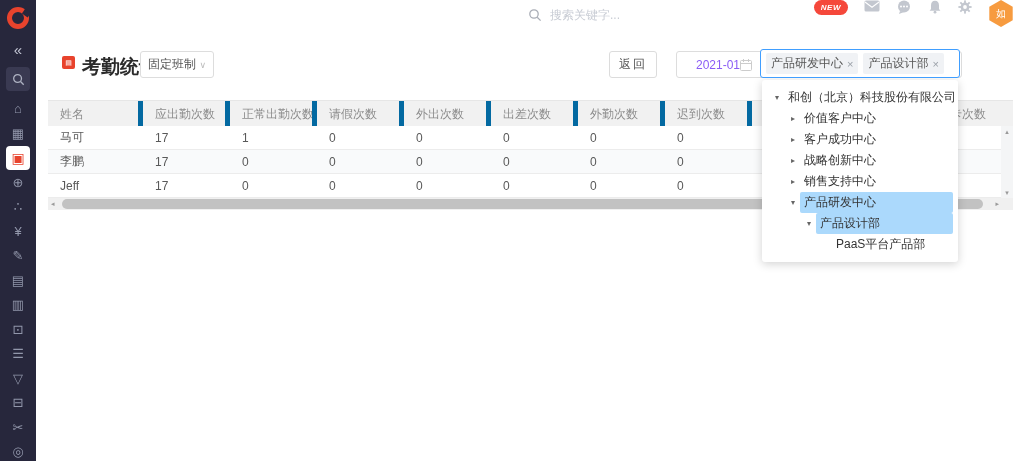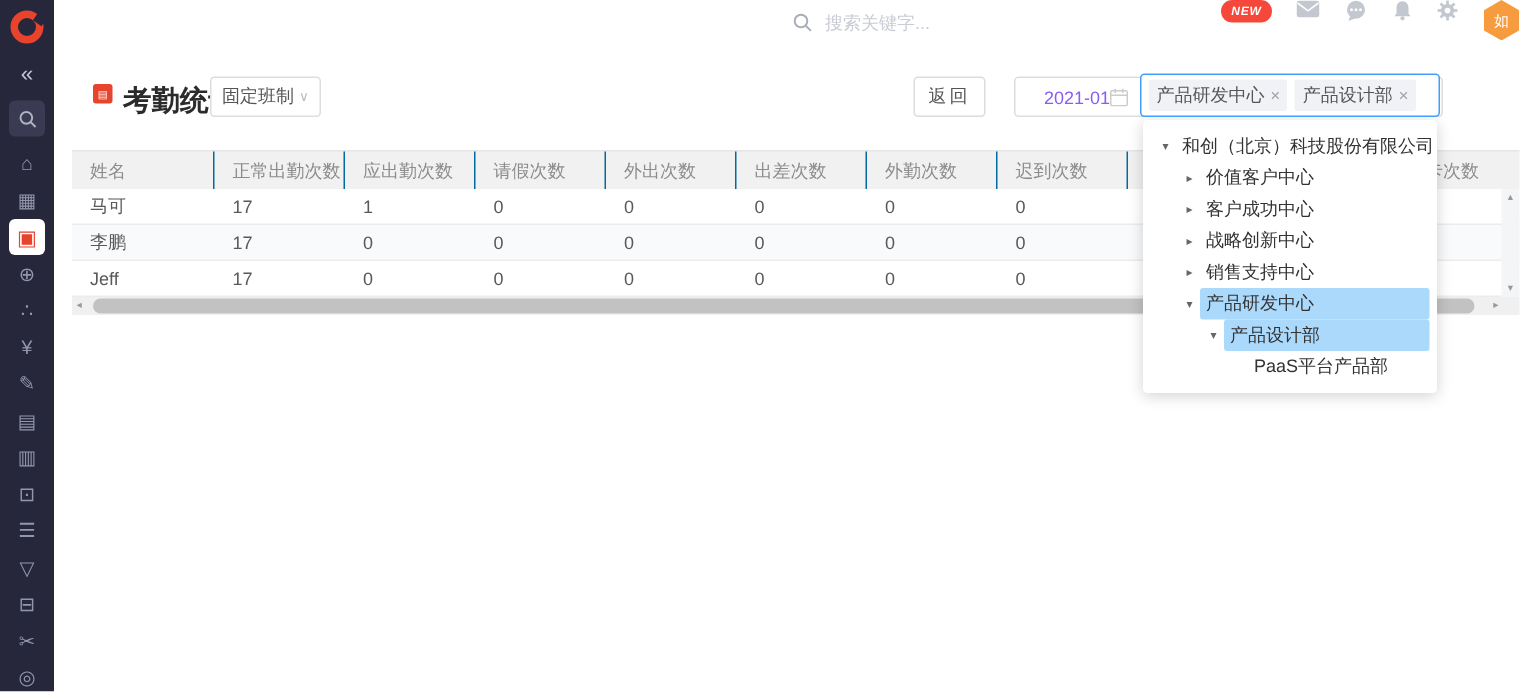--- a/index.html
+++ b/index.html
@@ -50,21 +50,21 @@
     padding:0 8px; font-size:12px; color:#8b5cf6; cursor:pointer;margin-left:24px; }
   .multiselect { position:absolute; left:760px; top:49px; width:200px; height:29px; border:1px solid #409eff;
     border-radius:3px; background:#fff; display:flex; align-items:center; gap:5px; padding:0 5px; z-index:30; cursor:text; }
   .tag { background:#f0f2f5; border-radius:2px; font-size:12px; color:#555; padding:2px 5px;
     display:flex; align-items:center; gap:4px; white-space:nowrap; }
   .tag-x { color:#9aa0a8; font-size:11px; cursor:pointer; }
 
   
   .table { position:absolute; left:48px; top:100px; width:965px; z-index:1; }
   .thead { display:flex; height:26px; background:#f1f1f1; border-top:1px solid #e6e6e6; }
-  .th { font-size:12px; color:#8c8c8c; padding-left:12px; line-height:26px; border-right:1px solid #0369a1;
+  .th { font-size:12px; color:#8c8c8c; padding-left:12px; line-height:26px; border-right:5px solid #0369a1;
     white-space:nowrap; overflow:hidden; flex:0 0 auto; }
   .th:last-child { border-right:none; }
   .tr { display:flex; height:24px; border-bottom:1px solid #ececec; background:#fff; align-items:center; }
   .tr.zebra { background:#f9fafb; }
   .td { font-size:12px; color:#595959; padding-left:12px; white-space:nowrap; overflow:hidden; flex:0 0 auto; }
   .vscroll { position:absolute; left:1001px; top:126px; width:12px; height:72px; background:#f4f5f6; z-index:5;
     display:flex; flex-direction:column; justify-content:space-between; align-items:center; padding:2px 0; }
   .sarrow { color:#999; font-size:7px; line-height:1; cursor:pointer; }
   .hscroll { position:absolute; left:48px; top:198px; width:965px; height:12px; background:#f0f0f0; z-index:5; }
   .h-left { position:absolute; left:3px; top:2px; }
@@ -178,22 +178,22 @@
     <span class="tag">
       <span>产品设计部</span>
       <span class="tag-x">×</span>
     </span>
   </div>
 <div class="btn export-btn">导出</div>
 
 <div class="table">
   <div class="thead" id="thead">
       <div class="th" style="width: 95px;">姓名</div>
+      <div class="th" style="width: 87px;">应出勤次数</div>
       <div class="th" style="width: 87px;">正常出勤次数</div>
-      <div class="th" style="width: 87px;">应出勤次数</div>
       <div class="th" style="width: 87px;">请假次数</div>
       <div class="th" style="width: 87px;">外出次数</div>
       <div class="th" style="width: 87px;">出差次数</div>
       <div class="th" style="width: 87px;">外勤次数</div>
       <div class="th" style="width: 87px;">迟到次数</div>
       <div class="th" style="width: 87px;">早退次数</div>
       <div class="th" style="width: 87px;">旷工次数</div>
       <div class="th" style="width: 87px;">打卡次数</div>
     </div>
   <div id="tbody">

